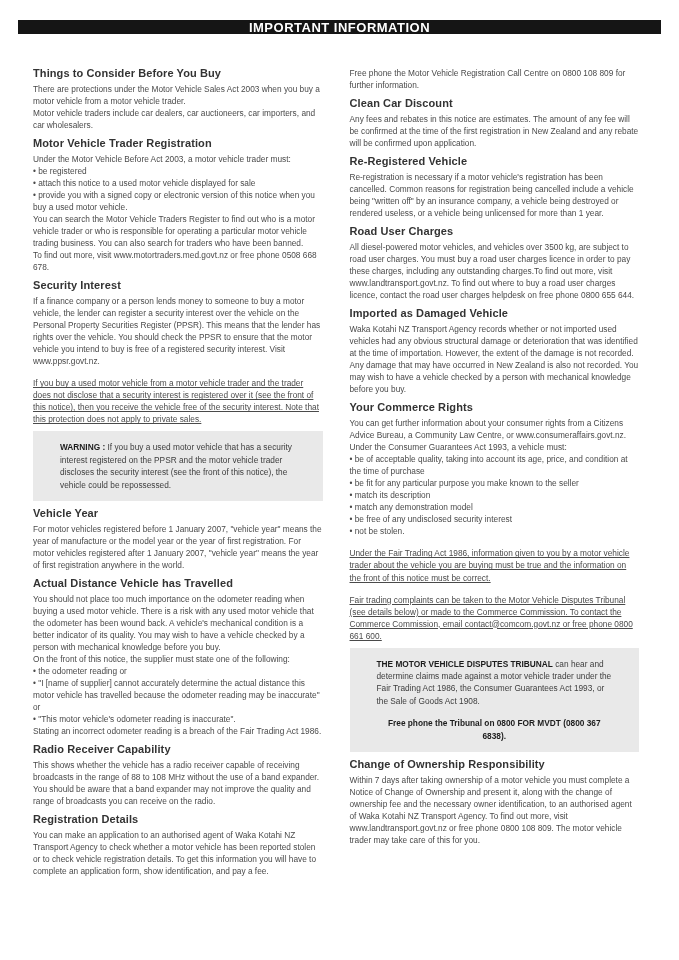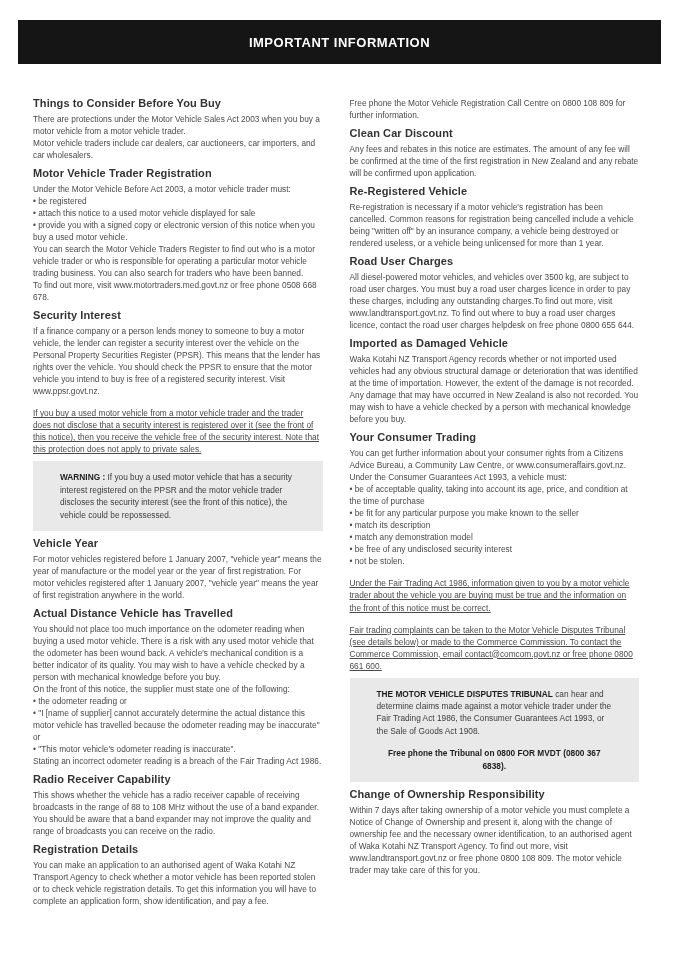--- a/index.html
+++ b/index.html
@@ -6,21 +6,21 @@
   .page{
     position:relative;
     width:679px;height:960px;
     background:#ffffff;
     overflow:hidden;
     font-family:"Liberation Sans", sans-serif;
     -webkit-font-smoothing:antialiased;
   }
   .header-bar{
     margin:20px 18px 0 18px;
-    height:44px;
+    height:14px;
     background:var(--header-bg,#151515);
     display:flex;align-items:center;justify-content:center;
   }
   .header-title{
     color:var(--header-text,#ffffff);
     font-size:13px;font-weight:700;letter-spacing:.5px;
   }
   .content{
     display:grid;
     grid-template-columns:1fr 1fr;
@@ -122,21 +122,21 @@
         </section>
         <section class="doc-section">
           <h2 class="sec-heading">Road User Charges</h2>
           <p class="body-line">All diesel-powered motor vehicles, and vehicles over 3500 kg, are subject to road user charges. You must buy a road user charges licence in order to pay these charges, including any outstanding charges.To find out more, visit www.landtransport.govt.nz. To find out where to buy a road user charges licence, contact the road user charges helpdesk on free phone 0800 655 644.</p>
         </section>
         <section class="doc-section">
           <h2 class="sec-heading">Imported as Damaged Vehicle</h2>
           <p class="body-line">Waka Kotahi NZ Transport Agency records whether or not imported used vehicles had any obvious structural damage or deterioration that was identified at the time of importation. However, the extent of the damage is not recorded. Any damage that may have occurred in New Zealand is also not recorded. You may wish to have a vehicle checked by a person with mechanical knowledge before you buy.</p>
         </section>
         <section class="doc-section">
-          <h2 class="sec-heading">Your Consumer Trading</h2>
+          <h2 class="sec-heading">Your Commerce Rights</h2>
           <p class="body-line">You can get further information about your consumer rights from a Citizens Advice Bureau, a Community Law Centre, or www.consumeraffairs.govt.nz.</p>
           <p class="body-line">Under the Consumer Guarantees Act 1993, a vehicle must:</p>
           <p class="body-line">• be of acceptable quality, taking into account its age, price, and condition at the time of purchase</p>
           <p class="body-line">• be fit for any particular purpose you make known to the seller</p>
           <p class="body-line">• match its description</p>
           <p class="body-line">• match any demonstration model</p>
           <p class="body-line">• be free of any undisclosed security interest</p>
           <p class="body-line">• not be stolen.</p>
           <p class="body-line gap">Under the Fair Trading Act 1986, information given to you by a motor vehicle trader about the vehicle you are buying must be true and the information on the front of this notice must be correct.</p>
           <p class="body-line gap">Fair trading complaints can be taken to the Motor Vehicle Disputes Tribunal (see details below) or made to the Commerce Commission. To contact the Commerce Commission, email contact@comcom.govt.nz or free phone 0800 661 600.</p>

